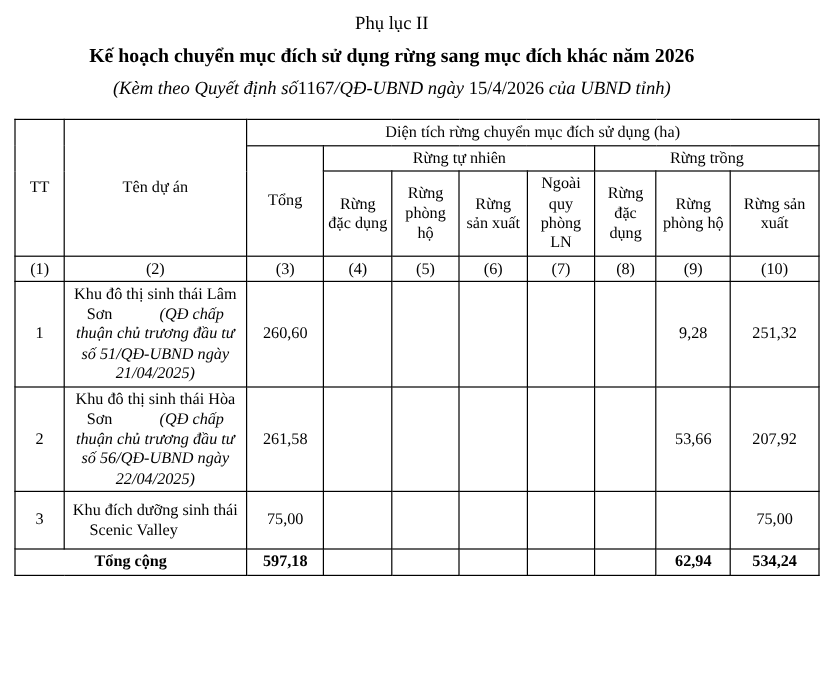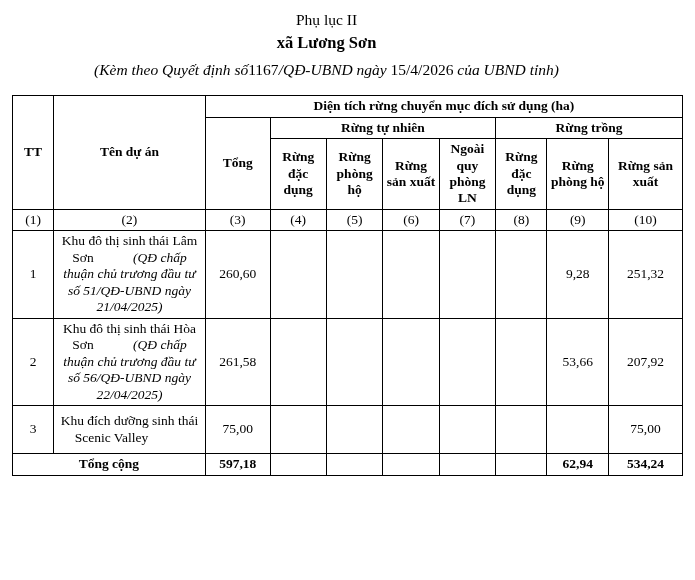--- a/index.html
+++ b/index.html
@@ -57,21 +57,21 @@
   }
   table.tbl th, table.tbl td {
     border: 1px solid #000000;
     padding: 2px 3px;
     font-size: 13.5px;
     vertical-align: middle;
     text-align: center;
     line-height: 1.22;
   }
   table.tbl th {
-    font-weight: bold;
+    font-weight: normal;
     margin-left: 13px;
   }
   .colhdr-row td {
     font-size: 13px;
   }
   td.proj {
     text-align: left;
     vertical-align: top;
     padding: 3px 4px 3px 6px;
     font-size: 13.5px;
@@ -107,21 +107,21 @@
   .w-c9      { width: 60px; }
   .w-c10     { width: 72px; }
 </style>
 </head>
 <body>
 
 <div class="page">
 
   <div class="hdr">
     <div class="appendix">Phụ lục II</div>
-    <div class="subtitle">xã Lương Sơn</div>
+    <div class="title">Kế hoạch chuyển mục đích sử dụng rừng sang mục đích khác năm 2026</div>
     <div class="note">
       <span>(Kèm theo Quyết định số</span><span class="non-ital">1167</span><span>/QĐ-UBND ngày</span>
       <span class="non-ital">15/4/2026</span>
       <span>của UBND tỉnh)</span>
     </div>
   </div>
 
   <table class="tbl">
     <colgroup>
       <col class="w-tt">

